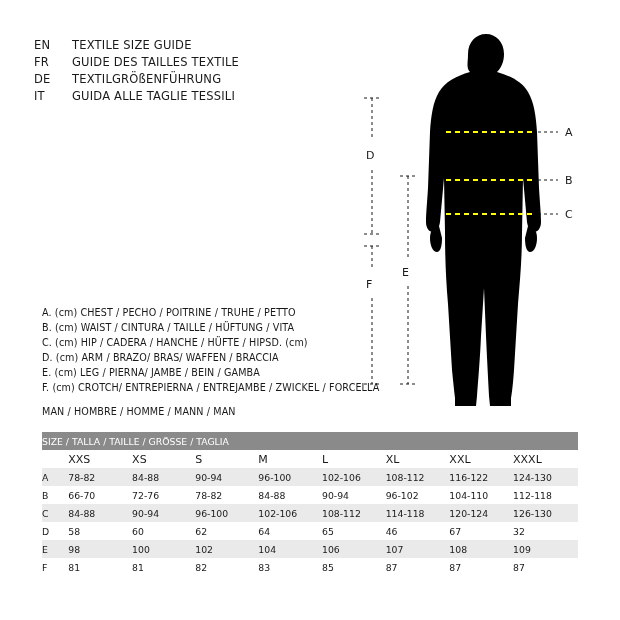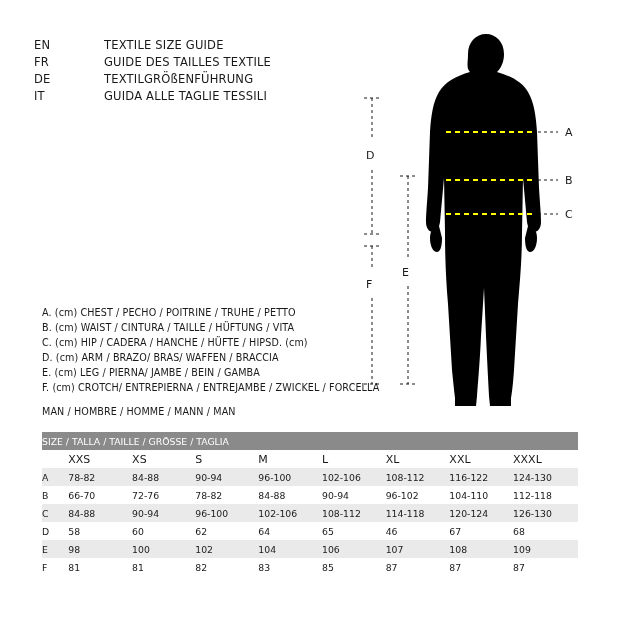--- a/index.html
+++ b/index.html
@@ -36,21 +36,20 @@
     letter-spacing: 0.2px;
   }
   .lang-code {
     width: 38px;
     flex: 0 0 38px;
     color: #1a1a1a;
   }
   .lang-text {
     flex: 1;
     color: #1a1a1a;
-    margin-left: 32px;
   }
 
   
   .legend {
     position: absolute;
     left: 42px;
     top: 305px;
     width: 360px;
     font-size: 9.6px;
     line-height: 15.1px;
@@ -299,21 +298,21 @@
 
         <tr class="data-row row-norm">
           <td class="c-label">D</td>
           <td>58</td>
           <td>60</td>
           <td>62</td>
           <td>64</td>
           <td>65</td>
           <td>46</td>
           <td>67</td>
-          <td>68</td>
+          <td>32</td>
         </tr>
 
         <tr class="data-row row-alt">
           <td class="c-label">E</td>
           <td>98</td>
           <td>100</td>
           <td>102</td>
           <td>104</td>
           <td>106</td>
           <td>107</td>

